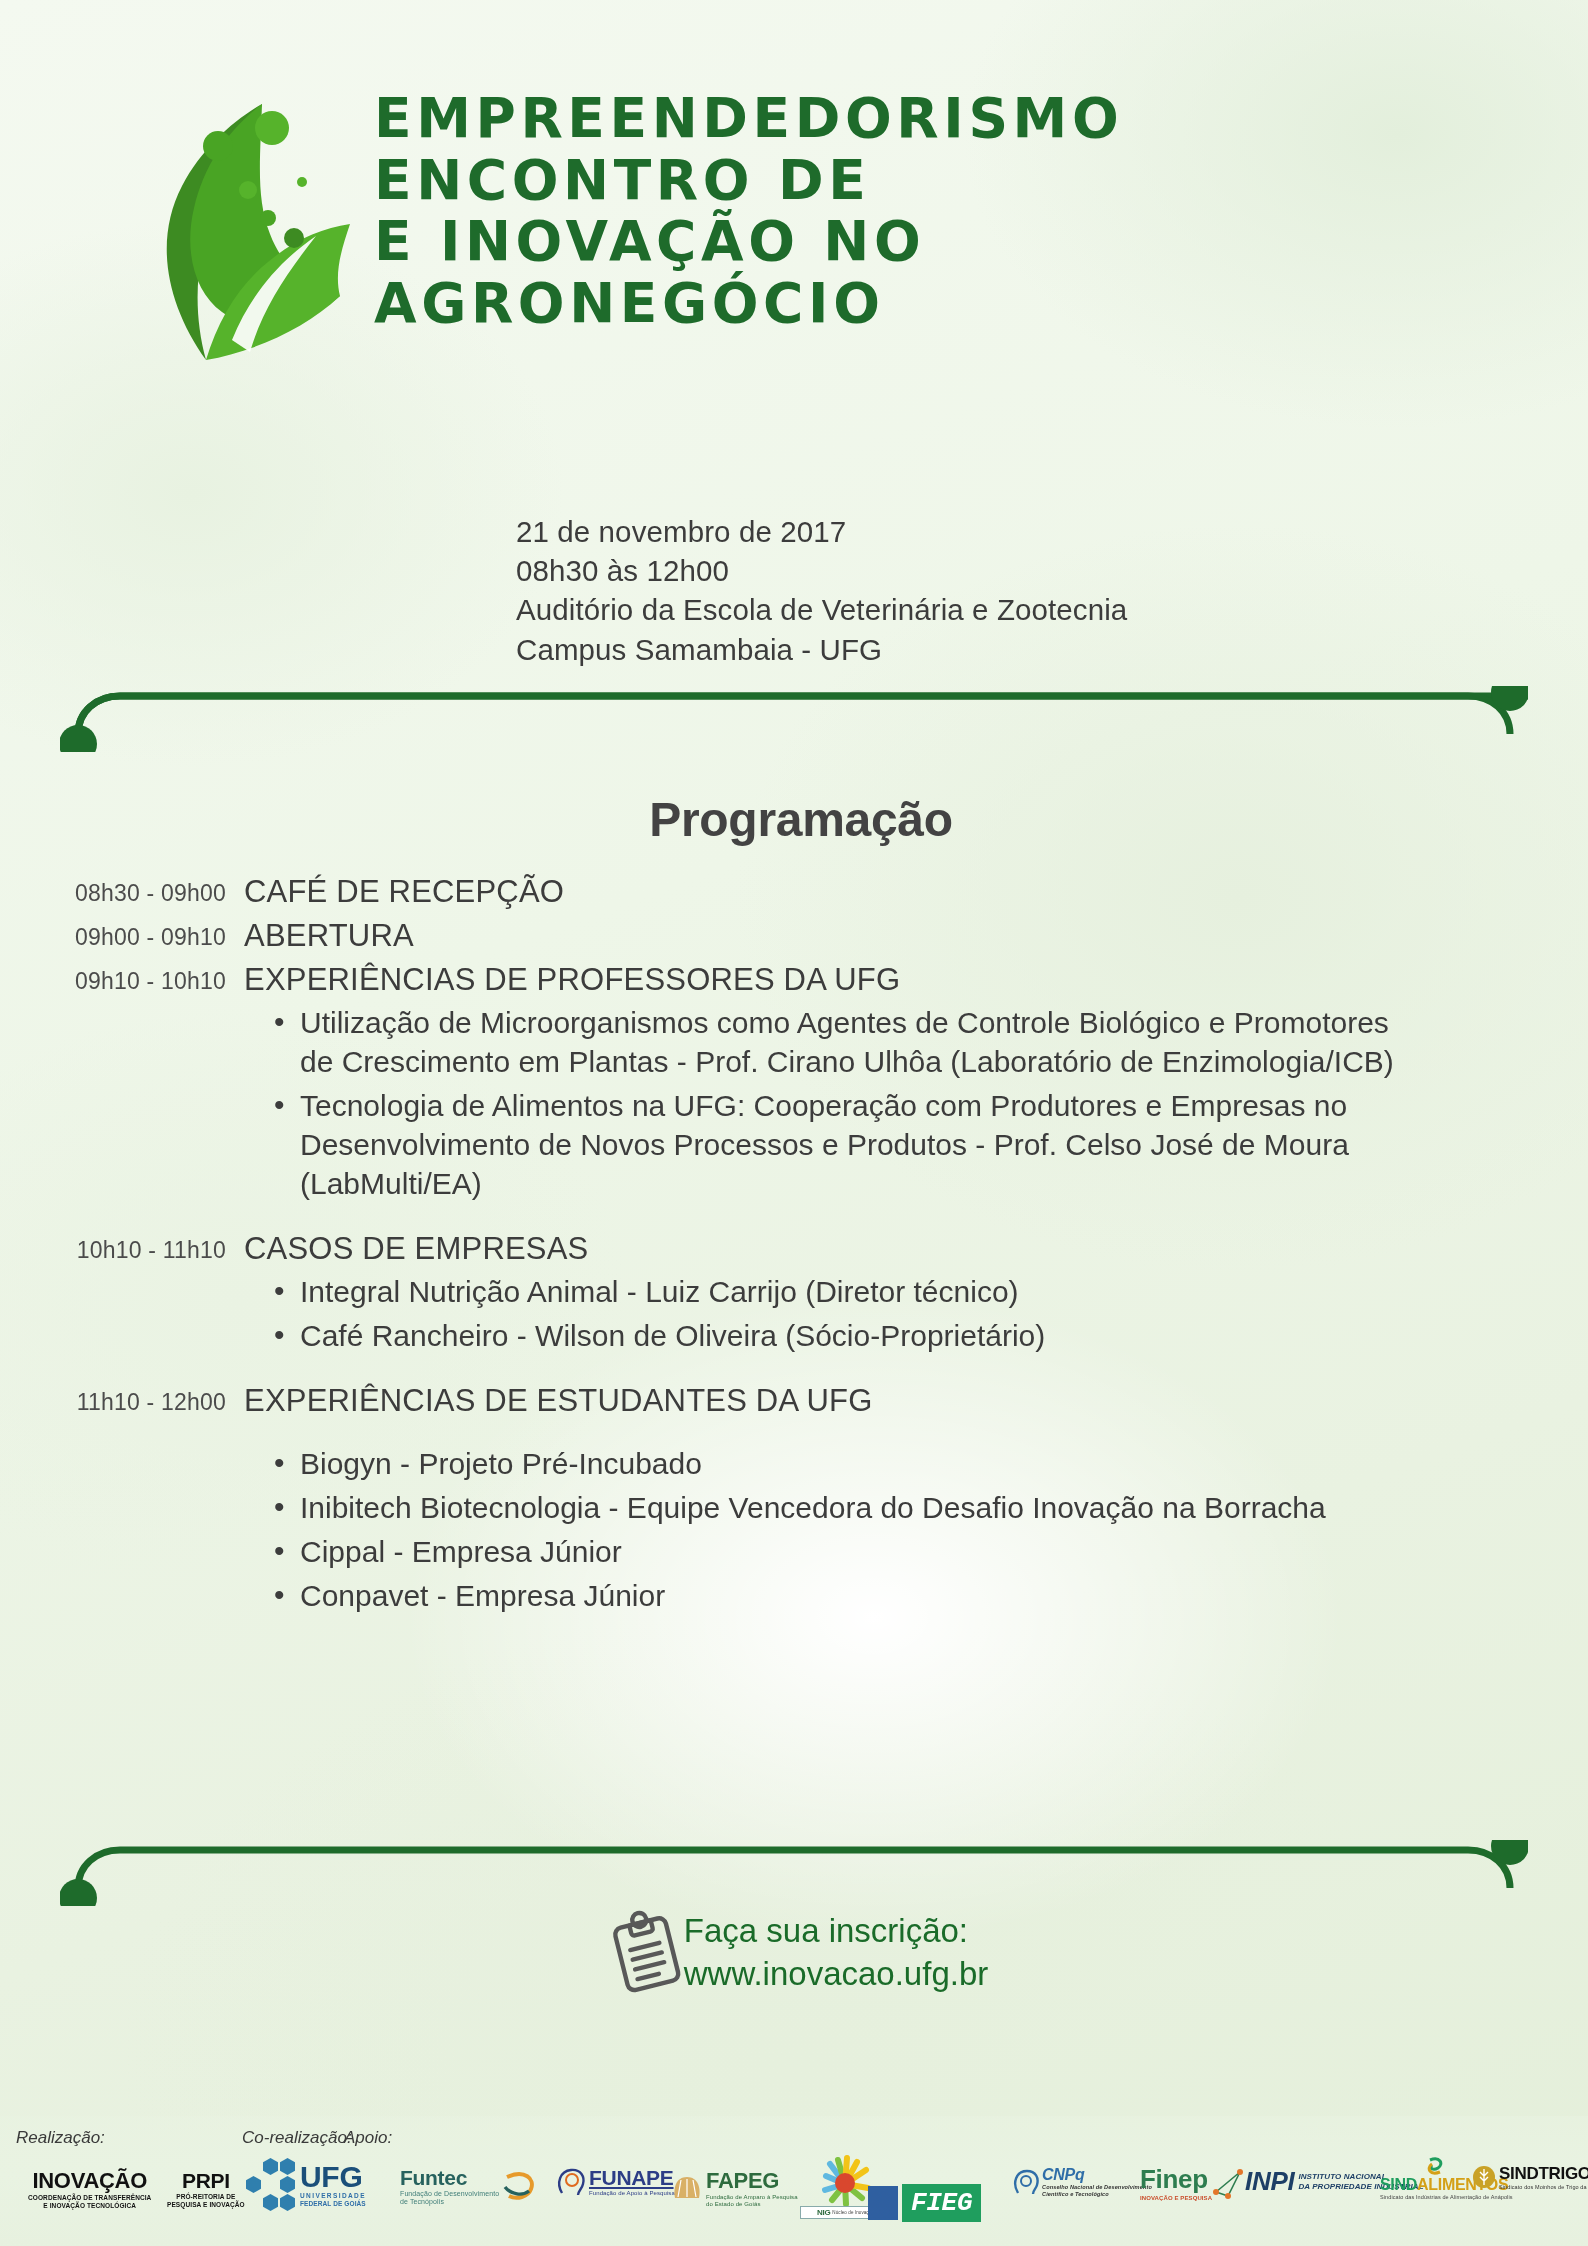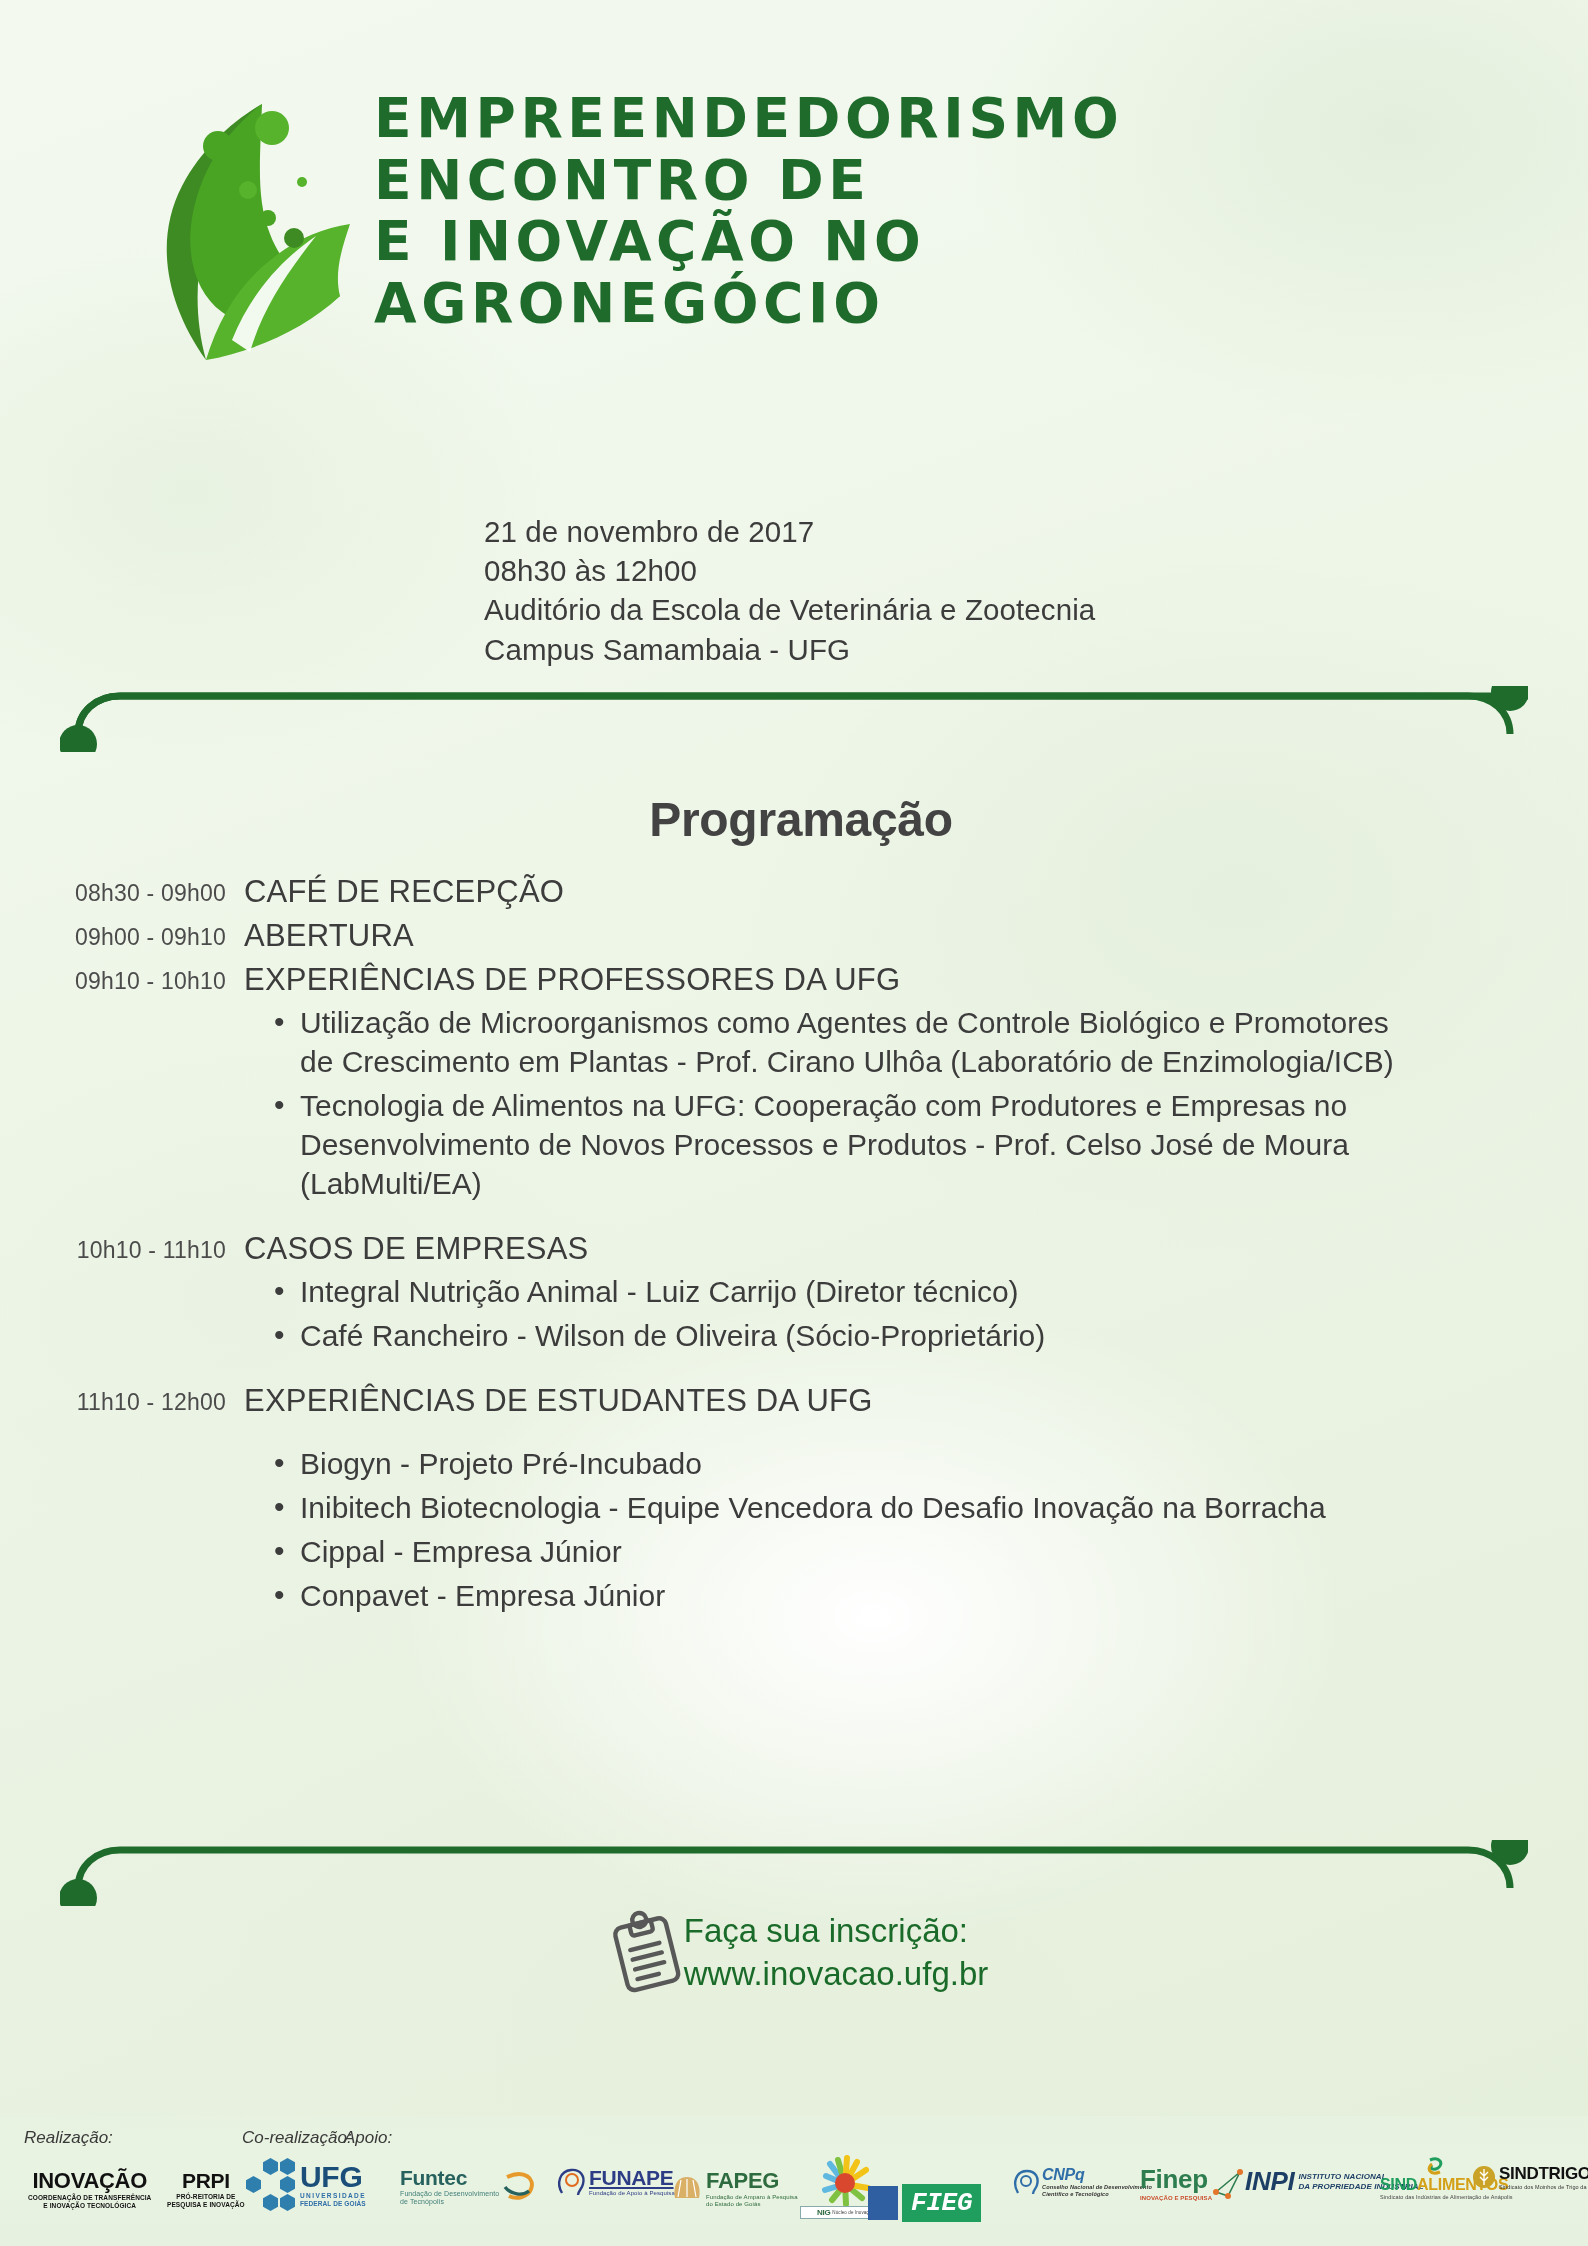--- a/index.html
+++ b/index.html
@@ -56,21 +56,21 @@
   
   .info-block {
     position: absolute;
     top: 512px;
     left: 484px;
     font-size: 29.5px;
     line-height: 1.33;
     color: #3c3c3c;
     letter-spacing: 0.1px;
   }
-  .info-block div { white-space: nowrap; }
+  .info-block div { white-space: nowrap; margin-left: 32px; }
 
   
   .bracket {
     position: absolute;
     left: 60px;
     width: 1468px;
     height: 66px;
     pointer-events: none;
   }
   .bracket.top { top: 686px; }
@@ -327,21 +327,21 @@
     </span>
     <span class="register-text">
       <span>Faça sua inscrição:</span>
       <span class="line2">www.inovacao.ufg.br</span>
     </span>
   </div>
 
   <div class="footer">
 
     <div class="footer-labels">
-      <span class="flabel" style="left:24px;">Realização:</span>
+      <span class="flabel" style="left:16px;">Realização:</span>
       <span class="flabel" style="left:242px;">Co-realização:</span>
       <span class="flabel" style="left:344px;">Apoio:</span>
     </div>
 
     <div class="logos">
 
       <div class="logo" style="left:28px; top:16px;">
         <div style="text-align:center; color:#111;">
           <div class="l-name" style="font-size:22px;">INOVAÇÃO</div>
           <div class="l-sub">COORDENAÇÃO DE TRANSFERÊNCIA</div>

